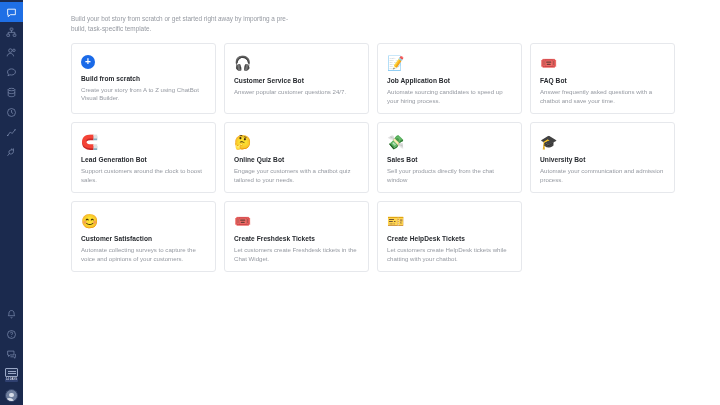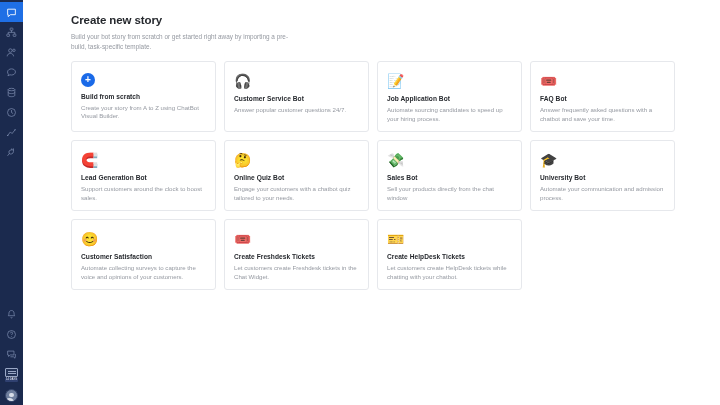--- a/index.html
+++ b/index.html
@@ -235,21 +235,20 @@
 
       <div class="avatar">
         <div class="head"></div>
         <div class="body"></div>
       </div>
 
     </div>
   </nav>
 
   <main class="main">
-    <h1 class="page-title">Create new story</h1>
     <p class="page-subtitle">Build your bot story from scratch or get started right away by importing a pre-build, task-specific template.</p>
     <div class="grid">
         <div class="card">
           <div class="card-icon">
             <span class="plus-badge">+</span>
           </div>
           <div class="card-title">Build from scratch</div>
           <div class="card-desc">Create your story from A to Z using ChatBot Visual Builder.</div>
         </div>
         <div class="card">

